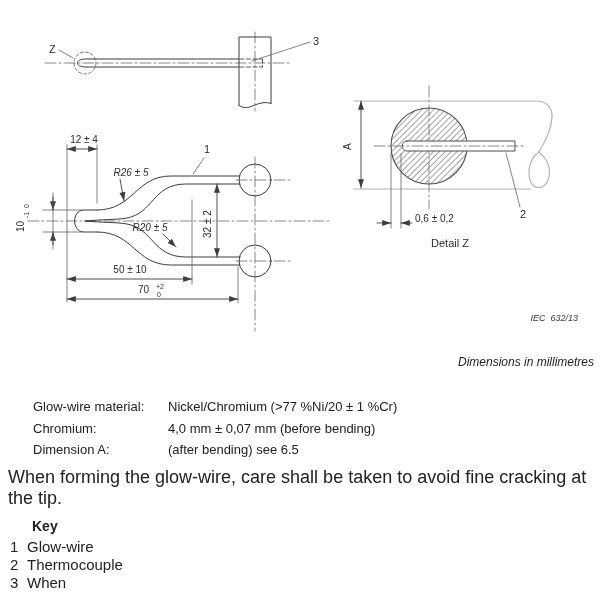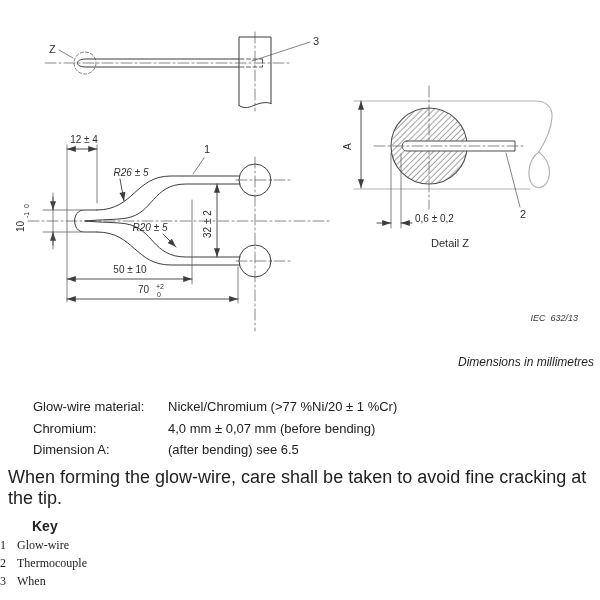--- a/index.html
+++ b/index.html
@@ -14,21 +14,21 @@
   .units{font-size:12px;font-style:italic;fill:#1f1f1f;}
   .caption{font-size:11px;}
 
   .textblock{position:absolute;left:0;top:0;width:600px;}
   .specrow{position:absolute;left:22px;width:560px;font-size:13px;white-space:nowrap;margin-left:11px;}
   .speclabel{display:inline-block;width:135px;}
   .para{position:absolute;left:8px;top:467px;width:580px;font-size:18px;}
   .note{position:absolute;left:8px;top:500px;width:580px;font-size:11px;}
   .note .tag{margin-right:12px;}
   .keytitle{position:absolute;left:8px;top:518px;font-size:14px;font-weight:bold;margin-left:24px;}
-  .keyitem{position:absolute;left:0;font-size:12px;white-space:nowrap;font-family:Liberation Serif, serif;}
+  .keyitem{position:absolute;left:10px;font-size:15px;white-space:nowrap;}
   .keyitem .num{display:inline-block;width:17px;}
 </style>
 </head>
 <body>
 
 <div id="page">
 
   <svg width="600" height="396" viewBox="0 0 600 396">
     <defs>
       <marker id="arr" markerUnits="userSpaceOnUse" markerWidth="10" markerHeight="8" refX="9.2" refY="4" orient="auto-start-reverse">

